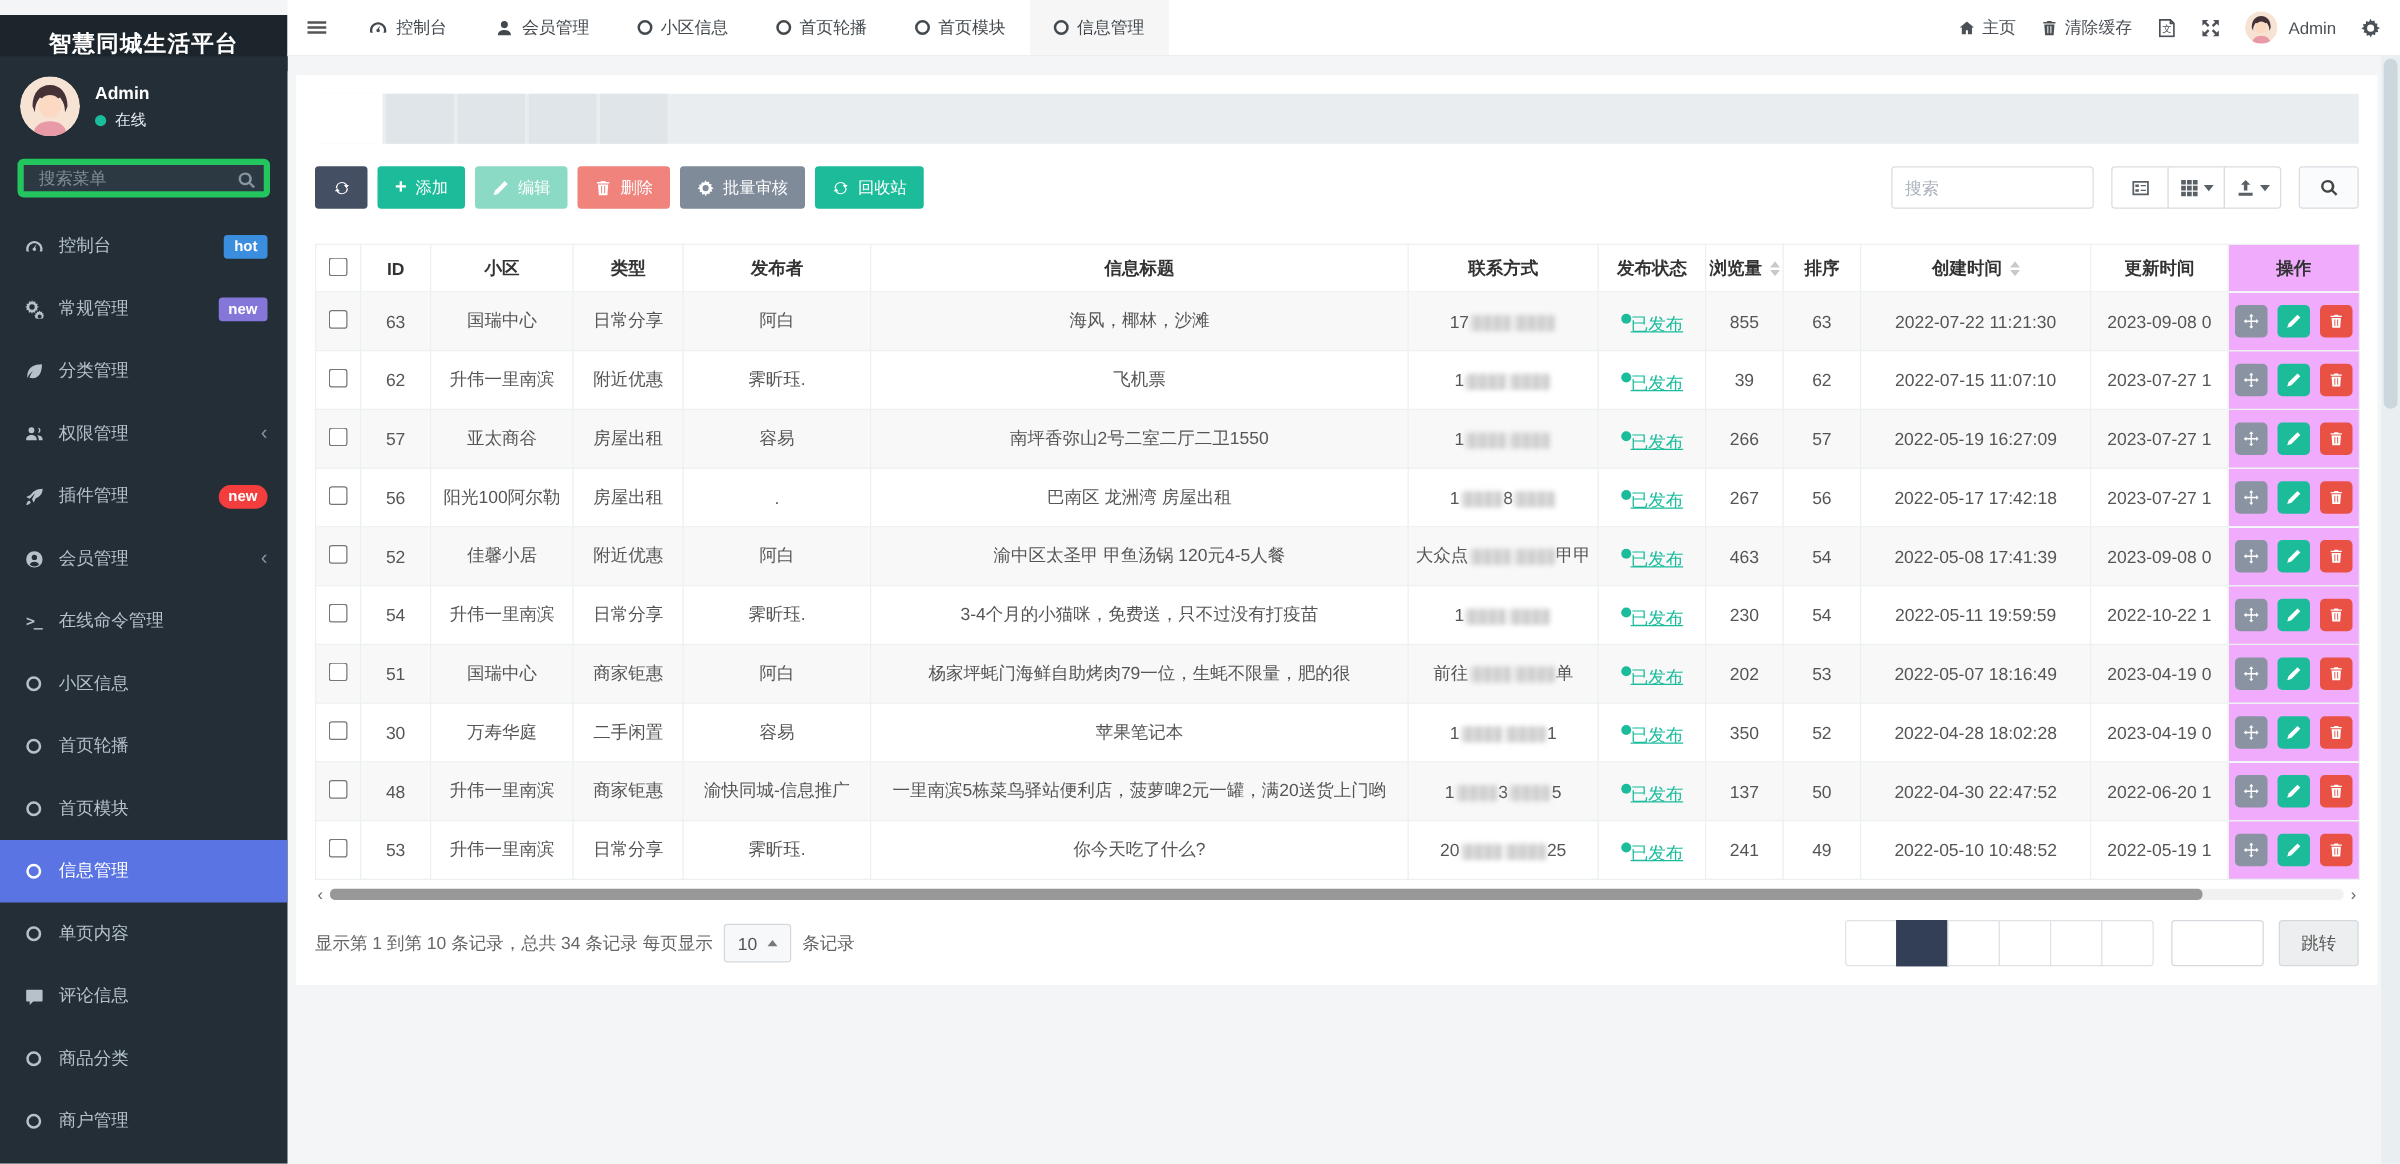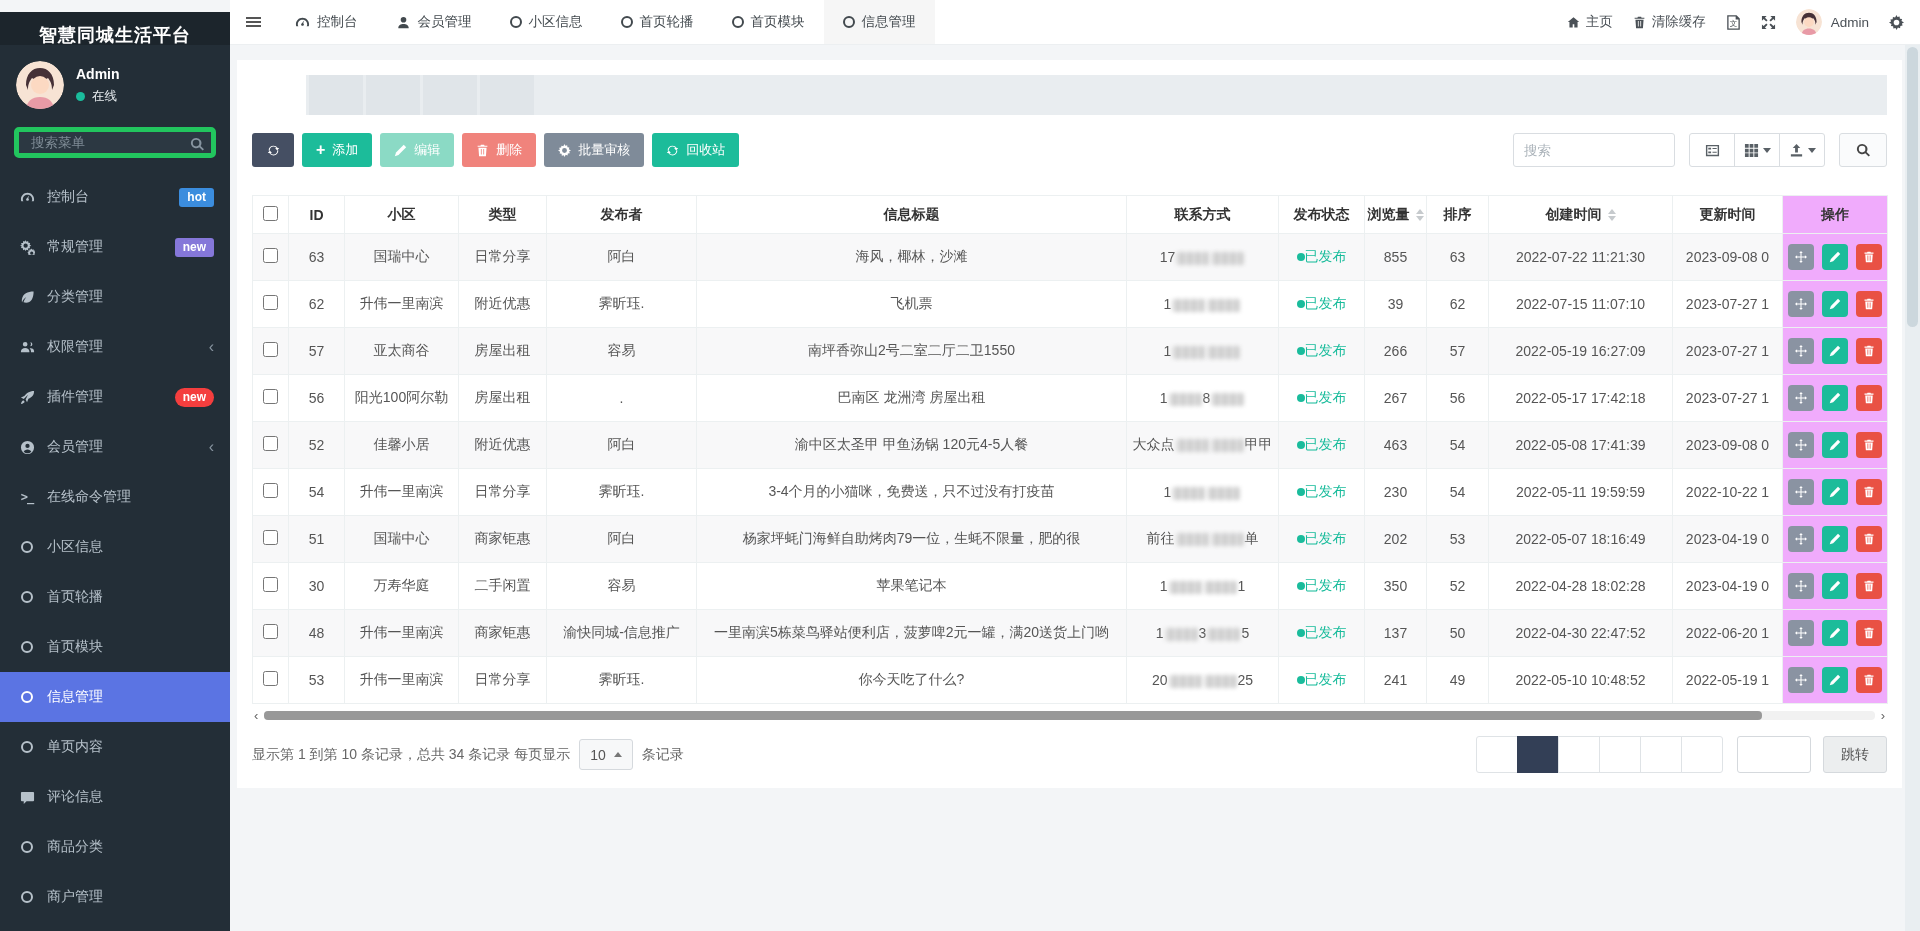--- a/index.html
+++ b/index.html
@@ -82,21 +82,21 @@
   th,td { border:1px solid #ecf0f1; overflow:hidden; white-space:nowrap; text-align:center; }
   th { height:38px; font-size:14px; font-weight:700; color:#333; background:#fff; }
   td { height:47px; font-size:14px; color:#555; }
   tbody tr:nth-child(odd)  { background:#f8f8f9; }
   tbody tr:nth-child(even) { background:#fff; }
   .th-flex { display:flex; align-items:center; justify-content:center; gap:6px; }
   .sorter { display:inline-flex; flex-direction:column; gap:2px; }
   .sorter .caret-up { border-bottom-color:#c6cacd; border-left-width:4px; border-right-width:4px; }
   .sorter .caret-dn { border-top-color:#c6cacd; }
   th.col-actions, td.col-actions { background:#f0abfc; border-left:1px solid #e4e7ea; box-shadow:-5px 0 6px -4px rgba(0,0,0,.08); }
-  .status { color:#1abc9c; display:inline-flex; align-items:center; gap:0; }
+  .status { color:#1abc9c; display:inline-flex; gap:0;text-decoration:underline; }
   .status .dot { width:8px; height:8px; background:#1abc9c; }
   .blur { display:inline-block; width:33px; height:13px; vertical-align:middle; margin:0 1px; border-radius:2px;
           background:repeating-linear-gradient(90deg,#dedede 0 4px,#cbcbcb 4px 8px); filter:blur(2px); }
   .abtn { width:26px; height:26px; border-radius:4px; border:none; display:inline-flex; align-items:center; justify-content:center;
           color:#fff; margin:0 2px; cursor:pointer; vertical-align:middle; }
   .abtn .icon { width:12px; height:12px; }
   .abtn-move { background:#8a93a2; } .abtn-edit { background:#1cbc9a; } .abtn-del { background:#e95144; }
   input[type=checkbox] { width:15px; height:15px; cursor:pointer; }
 
   

